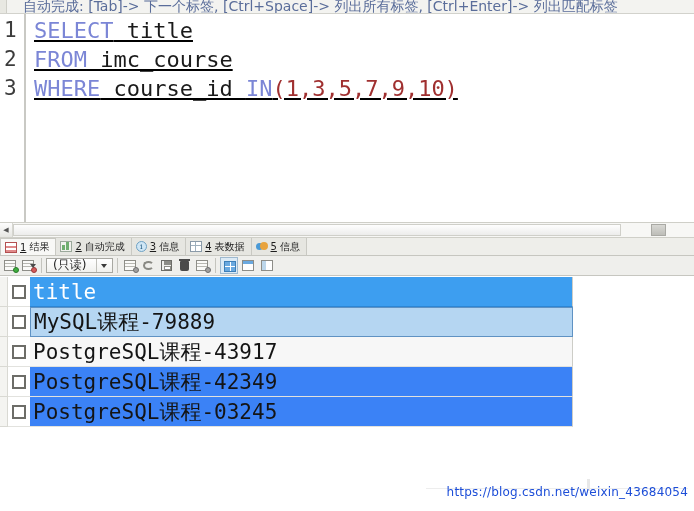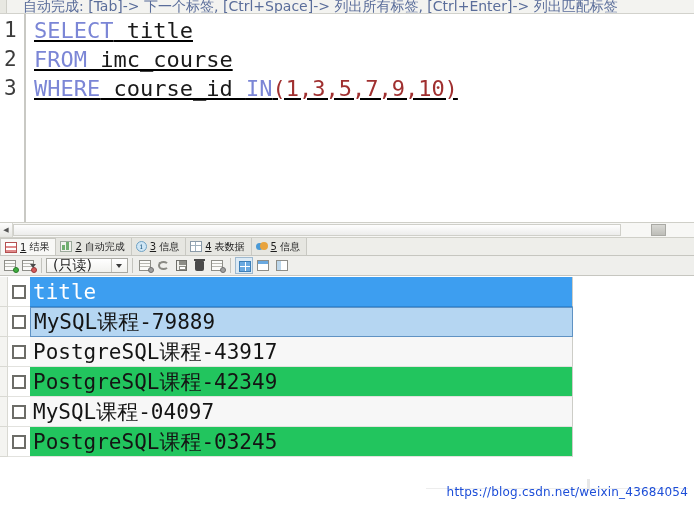--- a/index.html
+++ b/index.html
@@ -275,26 +275,26 @@
     position:absolute; left:4px; top:4px; width:9px; height:10px;
     background:#4a4a4a; border-radius:1px 1px 2px 2px;
   }
   .icn-trash::before{content:'';position:absolute;left:-1px;top:-2px;width:11px;height:2px;background:#4a4a4a;}
   .icn-undo {
     position:absolute; left:3px; top:4px; width:11px; height:9px;
     border:2px solid #8a8a84; border-right-color:transparent; border-radius:50%;
     box-sizing:border-box;
   }
   #dd-readonly {
-    width: 82px; height: 15px;
+    width: 67px; height: 15px;
     background: linear-gradient(#ffffff,#f1f1ee);
     border: 1px solid #a8a8a2;
     box-sizing: border-box;
     display: flex; align-items: center;
-    font-size: 14px; color: #1e1e1e;
+    font-size: 12px; color: #1e1e1e;
     padding-left: 6px;
     position: relative;
     flex: 0 0 auto;
     font-family: "DejaVu Sans", sans-serif;
   }
   #dd-readonly .dd-arrow {
     position:absolute; right:2px; top:0; bottom:0; width:13px;
     border-left:1px solid #c0c0ba;
     display:flex; align-items:center; justify-content:center;
   }
@@ -376,21 +376,21 @@
     border-bottom: 1px solid #2d86d4;
   }
   .grow.header .g-check { background:#ffffff; }
   .grow.selected .g-cell {
     background: #b5d6f2;
     border: 1px solid #5f92c3;
     border-right: 1px solid #5f92c3;
     box-sizing: border-box;
   }
   .grow.alt .g-cell { background: #f7f7f7; }
-  .grow.norm .g-cell { background: #22c55e; }
+  .grow.norm .g-cell { background: #3b82f6; }
   .g-rest {
     flex: 1 1 auto;
     background: #ffffff;
   }
   .grow.header .g-rest { background:#ffffff; }
 
   
   #watermark {
     position: absolute;
     right: 6px;
@@ -545,28 +545,20 @@
 
   <div class="grow norm">
     <div class="g-gutter"></div>
     <div class="g-check">
       <span class="cbox"></span>
     </div>
     <div class="g-cell">PostgreSQL课程-42349</div>
     <div class="g-rest"></div>
   </div>
 
-  <div class="grow alt">
-    <div class="g-gutter"></div>
-    <div class="g-check">
-      <span class="cbox"></span>
-    </div>
-    <div class="g-cell">MySQL课程-04097</div>
-    <div class="g-rest"></div>
-  </div>
 
   <div class="grow norm">
     <div class="g-gutter"></div>
     <div class="g-check">
       <span class="cbox"></span>
     </div>
     <div class="g-cell">PostgreSQL课程-03245</div>
     <div class="g-rest"></div>
   </div>
 

